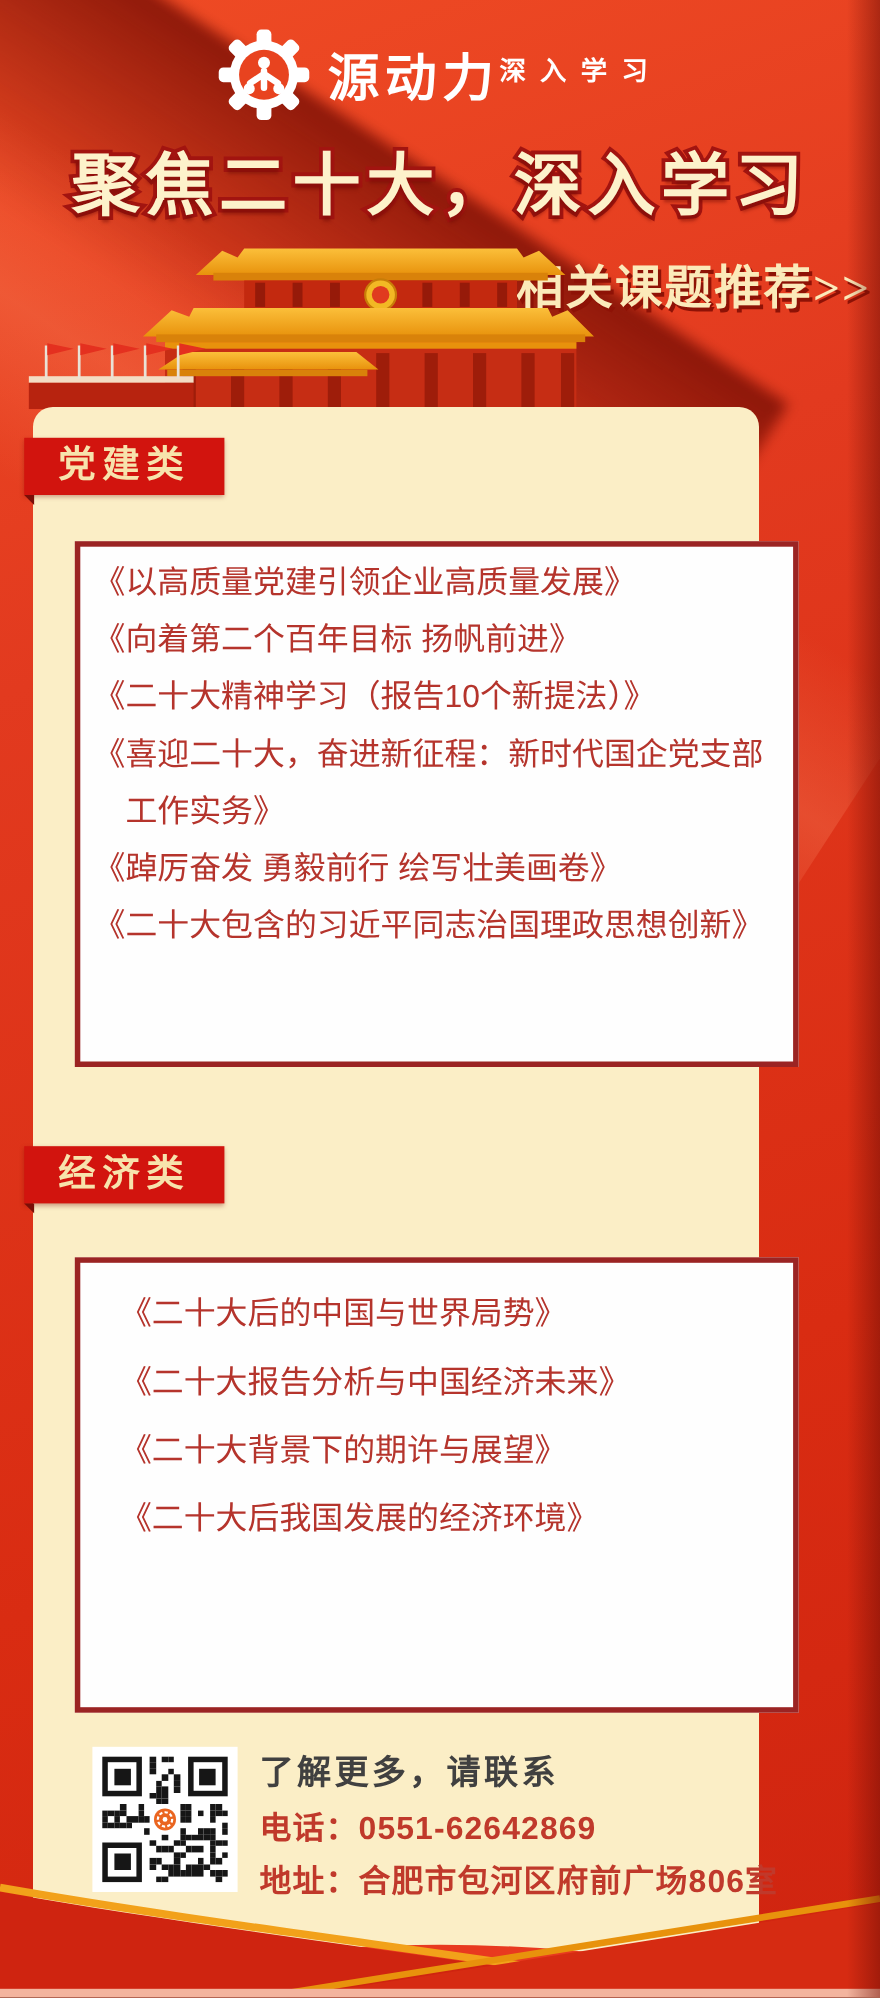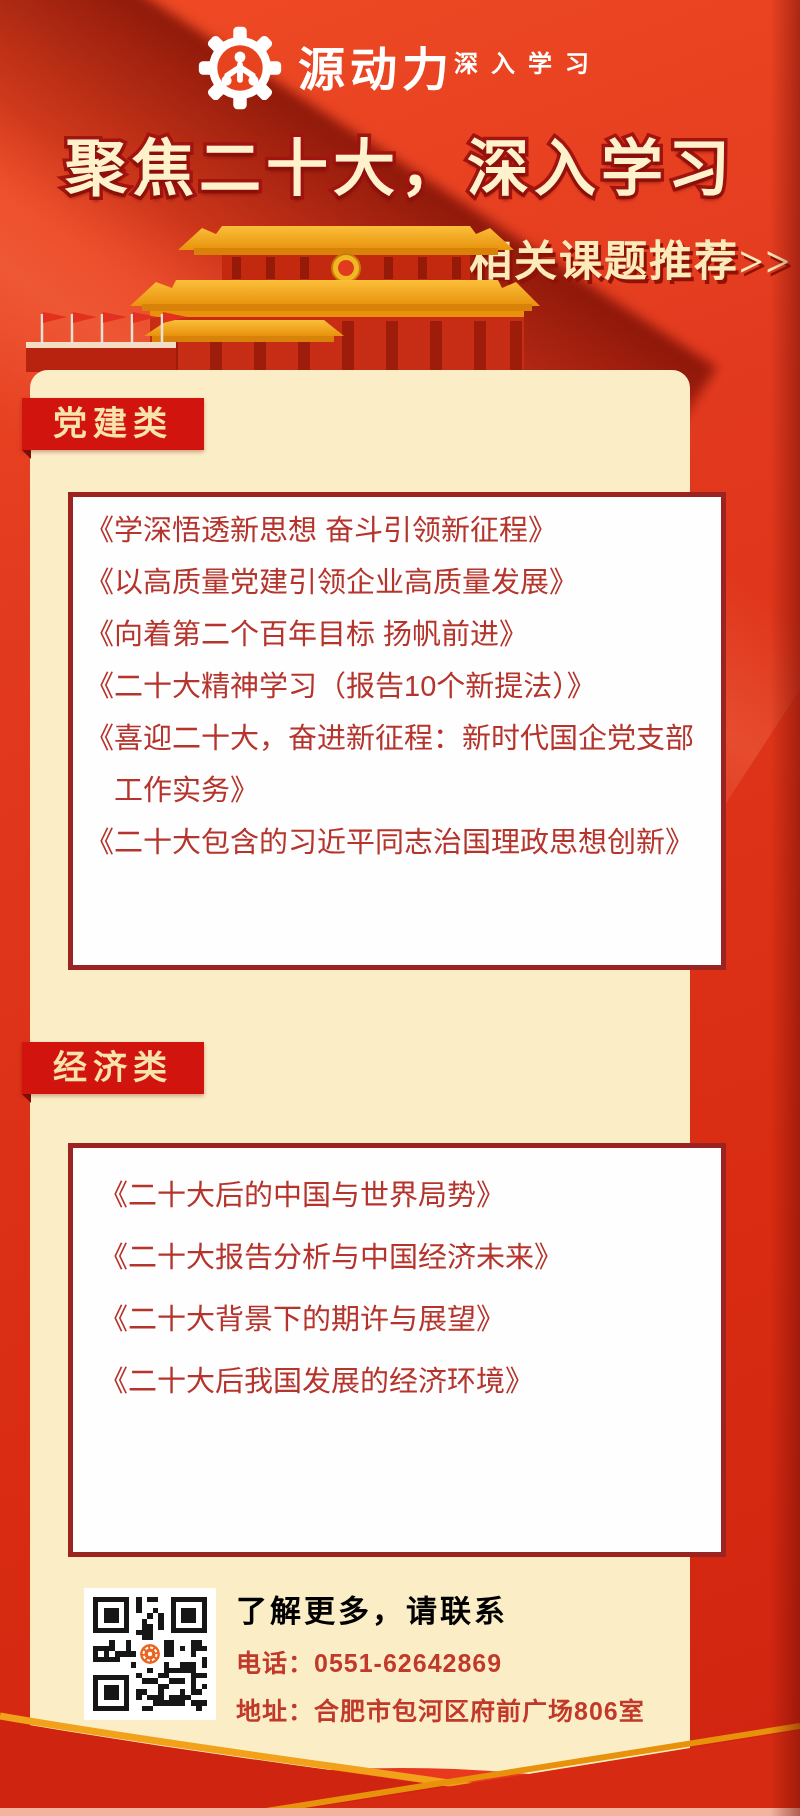--- a/index.html
+++ b/index.html
@@ -70,21 +70,21 @@
     border-top:9px solid #7a0e07; border-left:9px solid transparent;
   }
   #label-party{ top:28px; }
   #label-econ{ top:672px; }
 
   .list-box{
     position:absolute; left:38px; width:658px; background:#fefefe;
     border:5px solid #9b2423;
   }
   #box-party{ top:122px; height:478px; padding:7px 24px 0 12px; }
-  #box-econ{ top:773px; height:414px; padding:16px 24px 0 26px; }
+  #box-econ{ top:773px; height:414px; padding:16px 24px 0 36px; }
   .item{
     color:#b5342c; font-size:29px; line-height:52px;
     padding-left:29px; text-indent:-29px; word-break:normal;
   }
   #box-econ .item{ line-height:62px; }
   #box-party .item:nth-of-type(6){ max-width:596px; }
   #box-econ .item:nth-of-type(4){ max-width:565px; }
 
   
   .contact{ position:absolute; left:38px; top:1216px; width:690px; height:160px; }
@@ -98,23 +98,23 @@
   .qf::after{ content:""; position:absolute; left:22%; top:22%; width:56%; height:56%; background:#161616; }
   .qf.tl{ left:0; top:0; } .qf.tr{ right:0; top:0; } .qf.bl{ left:0; bottom:0; }
   .qr-logo{
     position:absolute; left:50%; top:50%; transform:translate(-50%,-50%);
     width:30px; height:30px; background:#fff; border-radius:4px;
     display:flex; align-items:center; justify-content:center;
   }
   .contact-text{ position:absolute; left:168px; top:6px; }
   .contact-heading{
     font-family:"Liberation Serif","DejaVu Serif",serif; font-weight:bold;
-    font-size:31px; letter-spacing:3px; color:#000000; line-height:40px;
-  }
-  .contact-line{ font-size:25px; font-weight:bold; color:#c0392b; letter-spacing:1px; line-height:30px; }
+    font-size:31px; letter-spacing:3px; color:#404040; line-height:40px;
+  }
+  .contact-line{ font-size:29px; font-weight:bold; color:#c0392b; letter-spacing:1px; line-height:30px; }
   .contact-phone{ margin-top:16px; }
   .contact-address{ margin-top:18px; }
 
   .bottom-decor{ position:absolute; left:0; bottom:0; width:800px; height:156px; z-index:4; }
 </style>
 </head>
 <body>
 
 <div class="poster">
 
@@ -209,25 +209,25 @@
         <polygon points="137,90 161,95 137,101"></polygon>
       </g>
     </svg>
   </span>
 
   <div class="panel">
 
     <div class="s-label" id="label-party">党建类</div>
 
     <div class="list-box" id="box-party">
-      <p class="item">《学深悟透新思想 奋斗引领新征程》</p>
       <p class="item">《以高质量党建引领企业高质量发展》</p>
       <p class="item">《向着第二个百年目标 扬帆前进》</p>
       <p class="item">《二十大精神学习（报告10个新提法）》</p>
       <p class="item">《喜迎二十大，奋进新征程：新时代国企党支部工作实务》</p>
+      <p class="item">《踔厉奋发 勇毅前行 绘写壮美画卷》</p>
       <p class="item">《二十大包含的习近平同志治国理政思想创新》</p>
     </div>
 
     <div class="s-label" id="label-econ">经济类</div>
 
     <div class="list-box" id="box-econ">
       <p class="item">《二十大后的中国与世界局势》</p>
       <p class="item">《二十大报告分析与中国经济未来》</p>
       <p class="item">《二十大背景下的期许与展望》</p>
       <p class="item">《二十大后我国发展的经济环境》</p>

